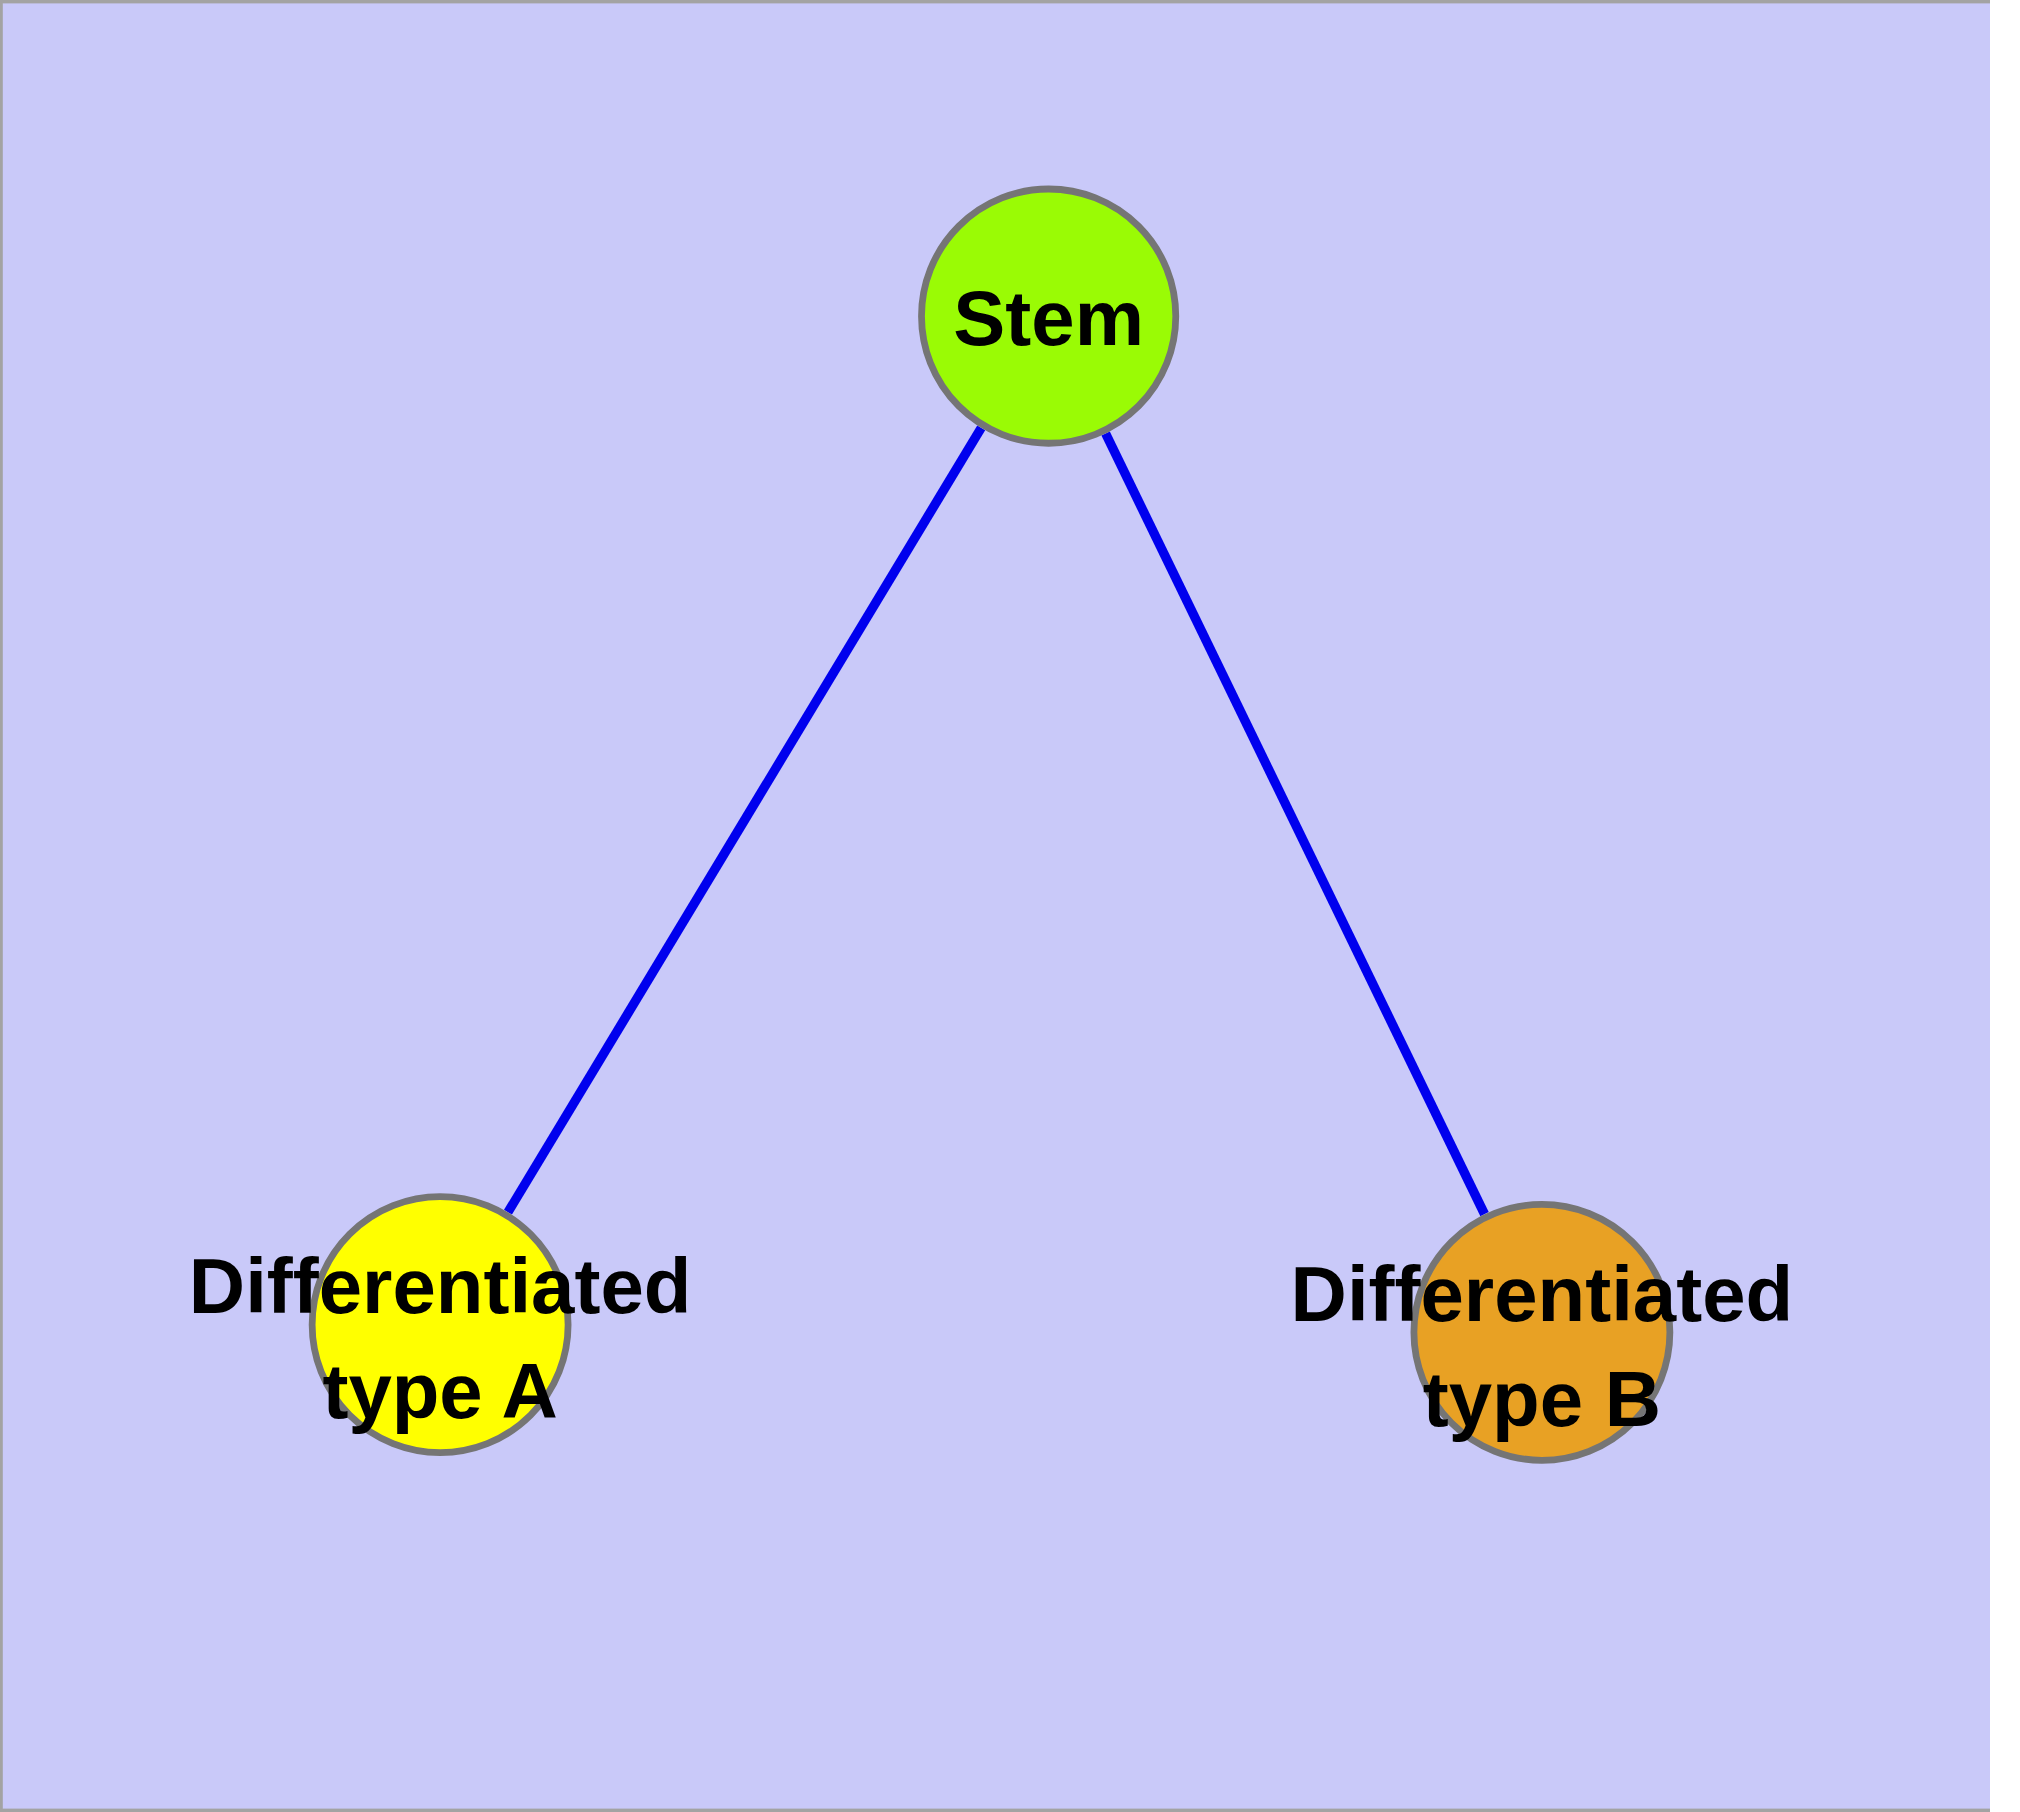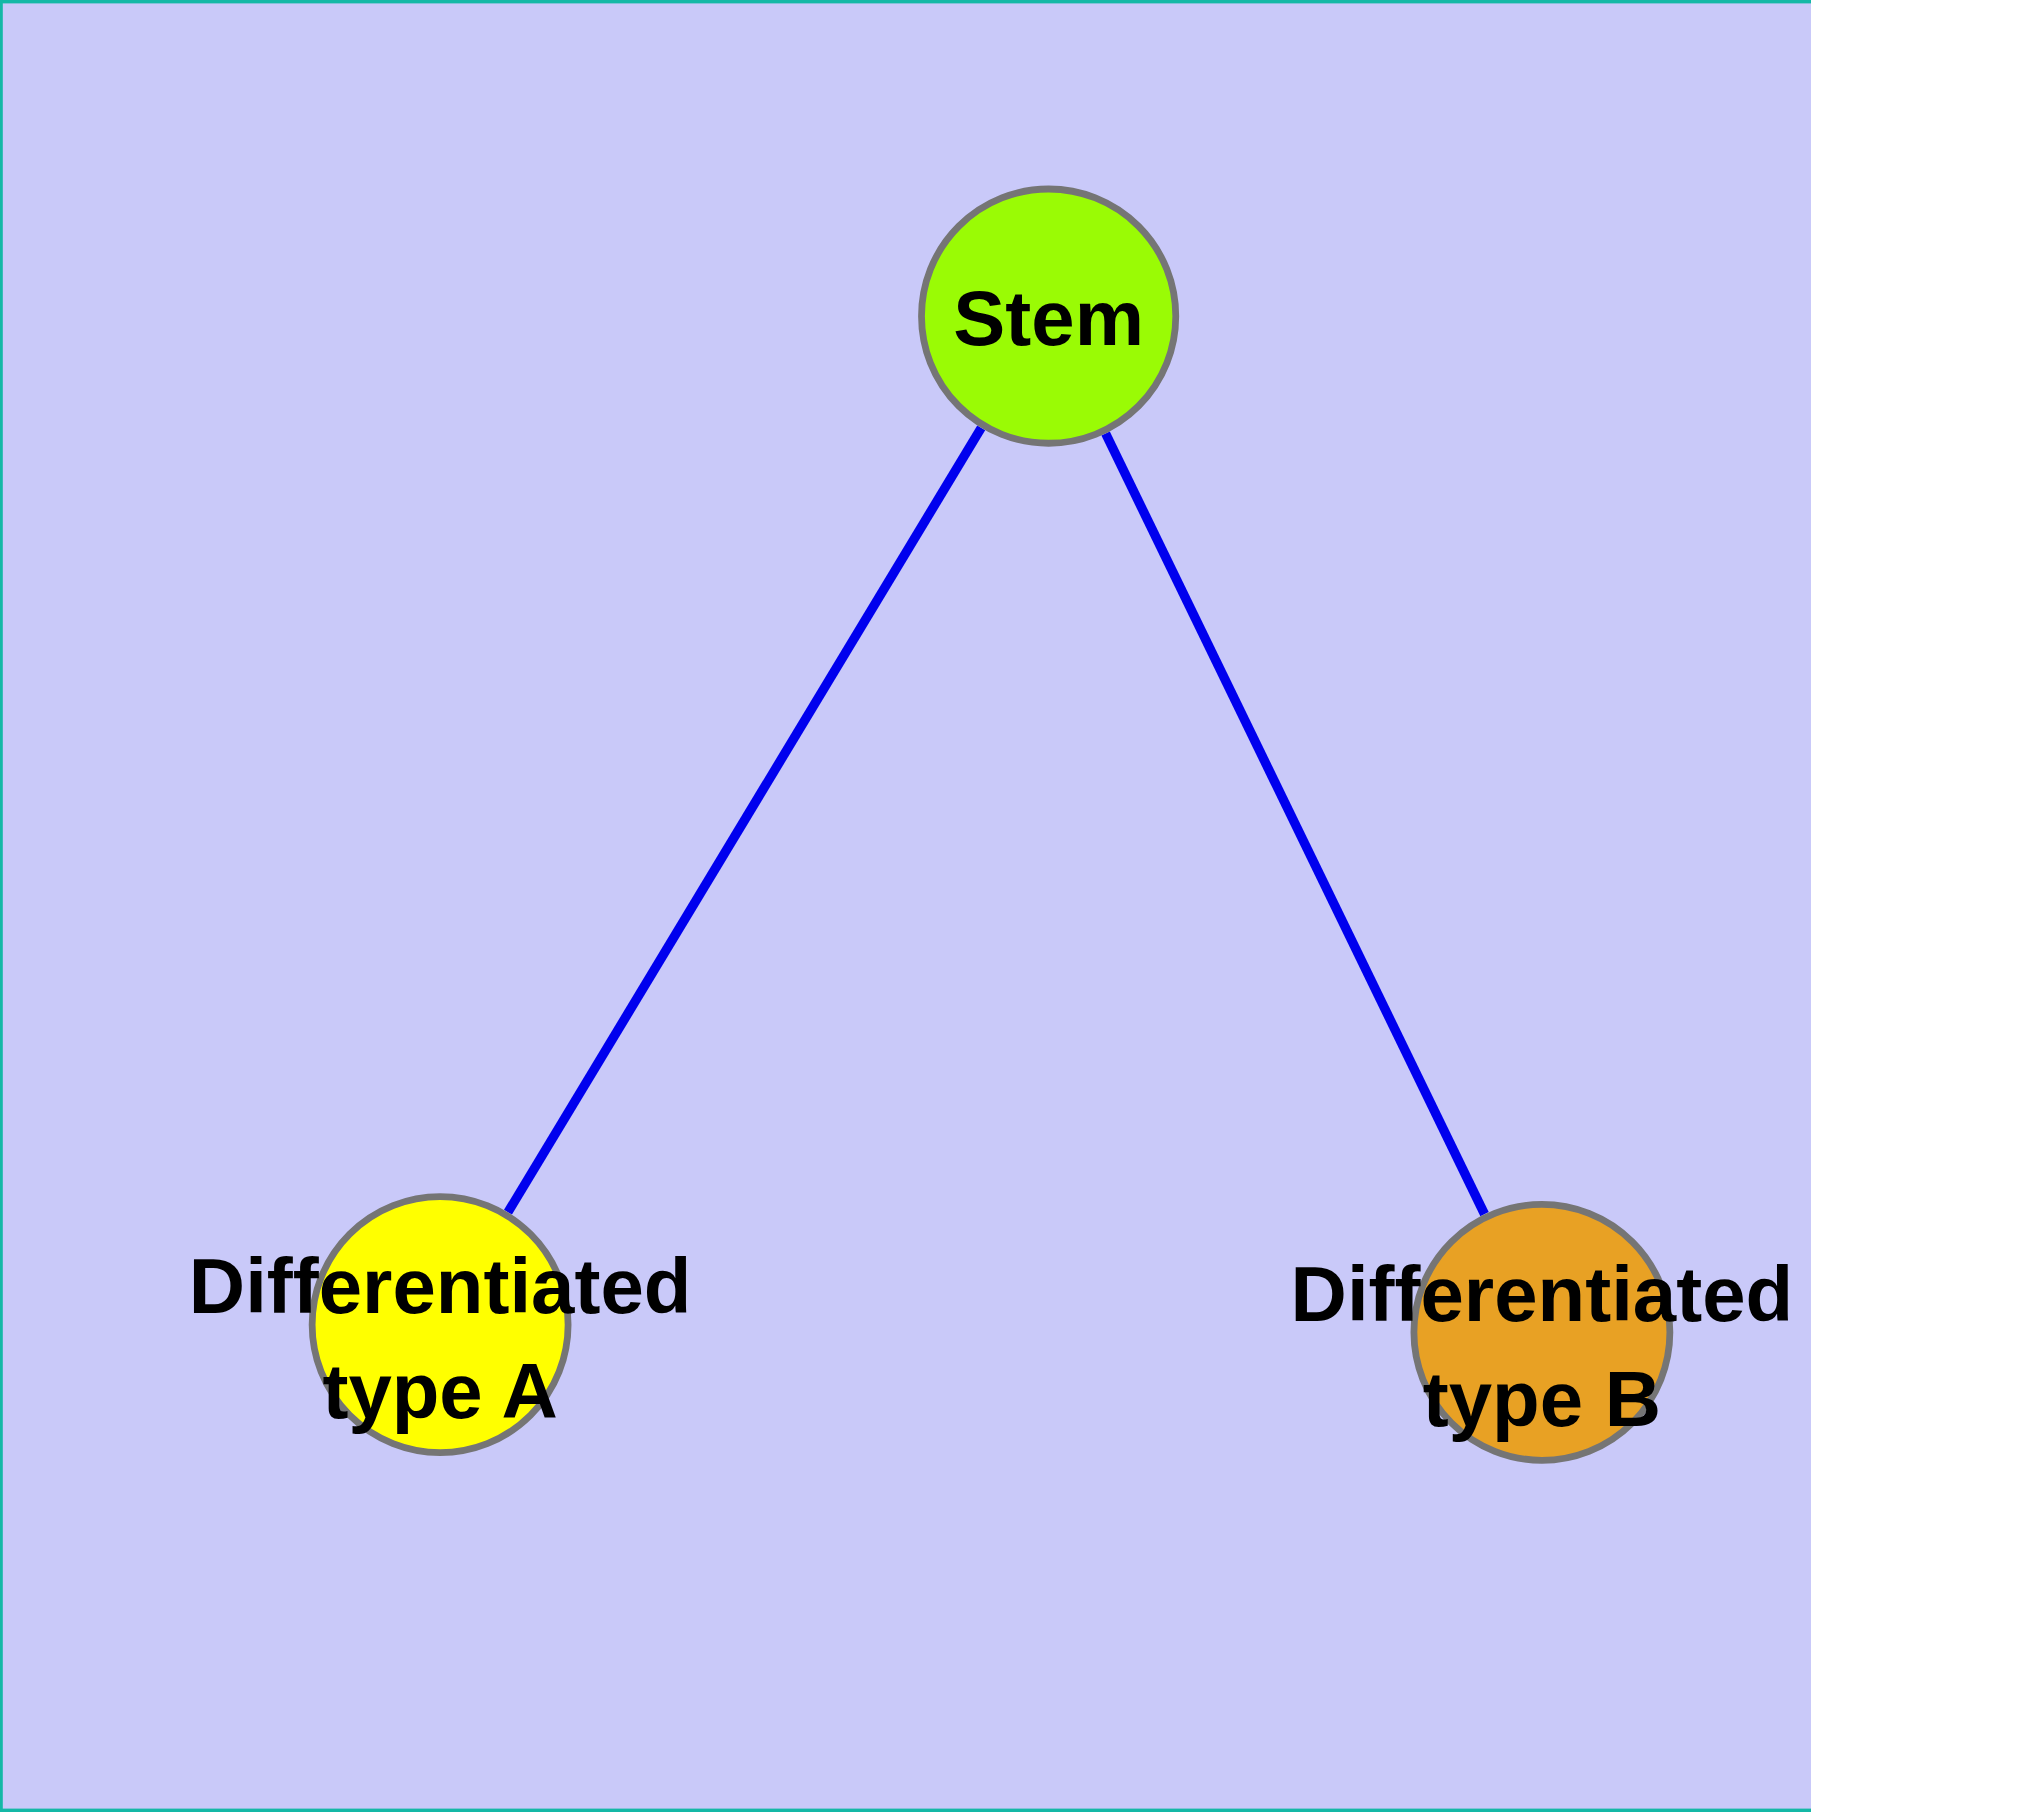--- a/index.html
+++ b/index.html
@@ -3,23 +3,23 @@
 <meta charset="utf-8">
 <style>
   html, body {
     margin: 0;
     padding: 0;
     background: #ffffff;
     font-family: "Liberation Sans", sans-serif;
   }
   .figure {
     position: relative;
-    width: 1811px;
+    width: 1990px;
     height: 1812px;
-    background: #14b8a6;
+    background: #a3a3a3;
     overflow: hidden;
   }
   .figure svg {
     position: absolute;
     left: 0;
     top: 0;
     display: block;
   }
   .node-label {
     font-family: "Liberation Sans", sans-serif;

